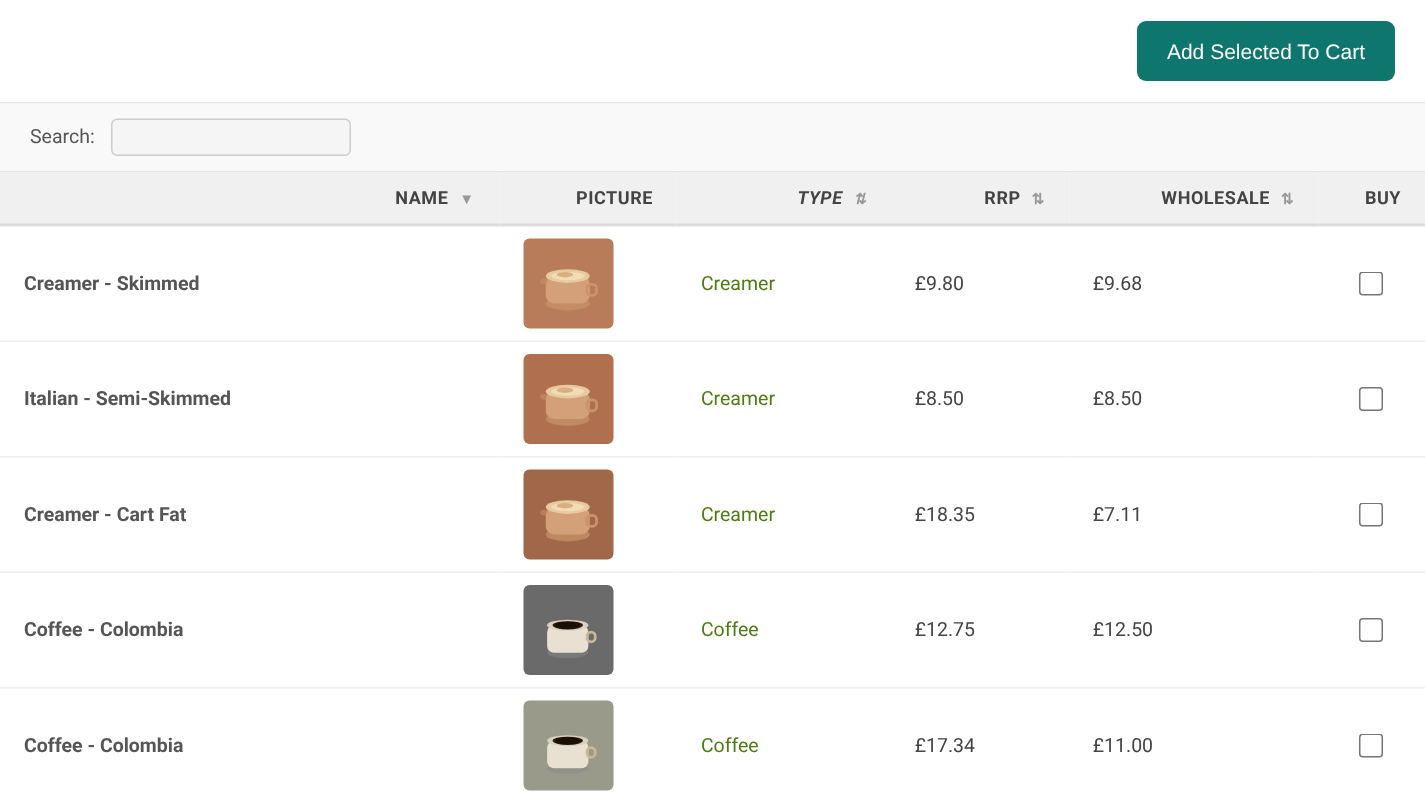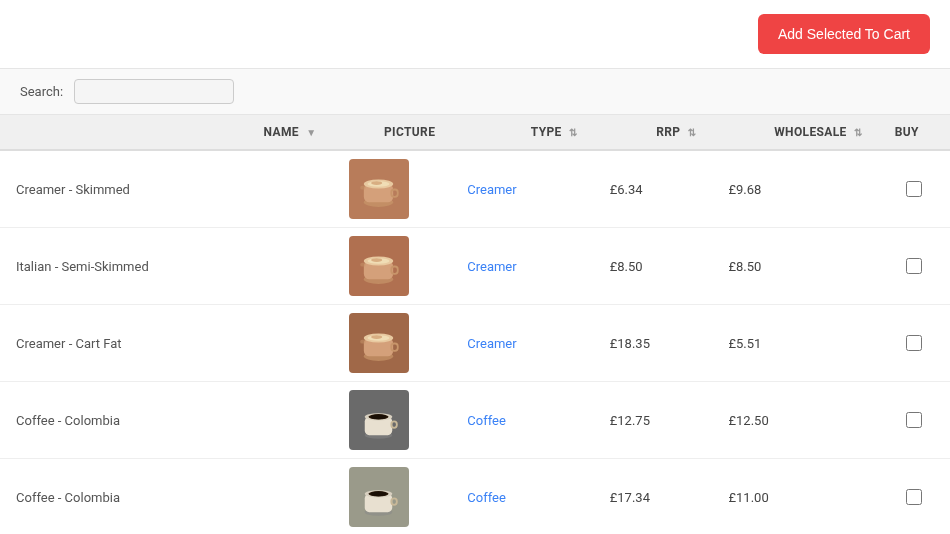--- a/index.html
+++ b/index.html
@@ -12,21 +12,21 @@
 
     .top-bar {
       display: flex;
       justify-content: flex-end;
       align-items: center;
       padding: 14px 20px;
       border-bottom: 1px solid #e5e5e5;
     }
 
     .add-cart-btn {
-      background: #ef4444;
+      background: #0f766e;
       color: #fff;
       border: none;
       padding: 12px 20px;
       border-radius: 6px;
       cursor: pointer;
       font-size: 14px;
       font-weight: 500;
       white-space: nowrap;
       text-align: right;
     }
@@ -123,52 +123,53 @@
 
     thead th .sort-icon {
       display: inline-block;
       margin-left: 4px;
       color: #999;
       font-size: 10px;
     }
 
     thead th.col-name { width: 280px; }
     thead th.col-picture { width: 100px; }
-    thead th.col-type { width: 120px; }
+    thead th.col-type { width: 120px; font-style: italic; }
     thead th.col-rrp { width: 100px; }
     thead th.col-wholesale { width: 140px; }
-    thead th.col-buy { width: 60px; text-align: left; }
+    thead th.col-buy { width: 60px; text-align: right; }
 
     tbody tr {
       border-bottom: 1px solid #eee;
     }
 
     tbody td {
       padding: 8px 16px;
       vertical-align: middle;
     }
 
     .product-name {
       color: #555;
       font-size: 13px;
+      font-weight: bold;
     }
 
     .product-img {
       width: 60px;
       height: 60px;
       border-radius: 4px;
       overflow: hidden;
       background: #888;
       display: flex;
       align-items: center;
       justify-content: center;
     }
 
     .product-type {
-      color: #3b82f6;
+      color: #4d7c0f;
       font-size: 13px;
     }
 
     .price {
       color: #444;
       font-size: 13px;
     }
 
     .buy-checkbox {
       width: 16px;
@@ -245,21 +246,21 @@
       <rect x="14" y="24" width="32" height="20" rx="6" fill="#d4a07a"></rect>
       <ellipse cx="30" cy="24" rx="16" ry="5" fill="#e8c9a0"></ellipse>
       <ellipse cx="30" cy="24" rx="12" ry="3" fill="#f0ddb5"></ellipse>
       <ellipse cx="28" cy="23" rx="6" ry="2" fill="#c89060" opacity="0.6"></ellipse>
       <rect x="44" y="30" width="7" height="8" rx="3" fill="none" stroke="#c8956a" stroke-width="2"></rect>
       <rect x="10" y="26" width="6" height="4" rx="2" fill="#c8956a" opacity="0.5"></rect>
     </svg>
           </div>
         </td>
         <td><span class="product-type">Creamer</span></td>
-        <td><span class="price">£6.34</span></td>
+        <td><span class="price">£9.80</span></td>
         <td><span class="price">£9.68</span></td>
         <td class="td-buy">
           <input type="checkbox" class="buy-checkbox" style="">
         </td>
       </tr>
       <tr>
         <td><span class="product-name">Italian - Semi-Skimmed</span></td>
         <td>
           <div class="product-img img-creamer-semi">
             <svg viewBox="0 0 60 60" width="55" height="55" class="cup-svg">
@@ -290,21 +291,21 @@
       <ellipse cx="30" cy="24" rx="16" ry="5" fill="#e8c9a0"></ellipse>
       <ellipse cx="30" cy="24" rx="12" ry="3" fill="#f0ddb5"></ellipse>
       <ellipse cx="28" cy="23" rx="6" ry="2" fill="#c89060" opacity="0.6"></ellipse>
       <rect x="44" y="30" width="7" height="8" rx="3" fill="none" stroke="#c8956a" stroke-width="2"></rect>
       <rect x="10" y="26" width="6" height="4" rx="2" fill="#c8956a" opacity="0.5"></rect>
     </svg>
           </div>
         </td>
         <td><span class="product-type">Creamer</span></td>
         <td><span class="price">£18.35</span></td>
-        <td><span class="price">£5.51</span></td>
+        <td><span class="price">£7.11</span></td>
         <td class="td-buy">
           <input type="checkbox" class="buy-checkbox" style="">
         </td>
       </tr>
       <tr>
         <td><span class="product-name">Coffee - Colombia</span></td>
         <td>
           <div class="product-img img-coffee-italian">
             <svg viewBox="0 0 60 60" width="55" height="55" class="cup-svg">
       <ellipse cx="30" cy="46" rx="15" ry="4" fill="#888" opacity="0.5"></ellipse>

